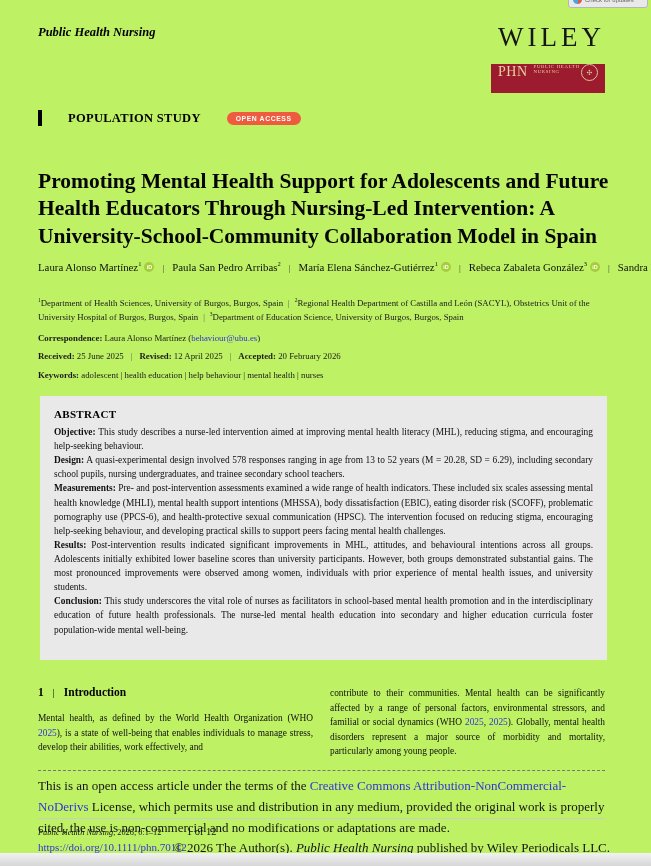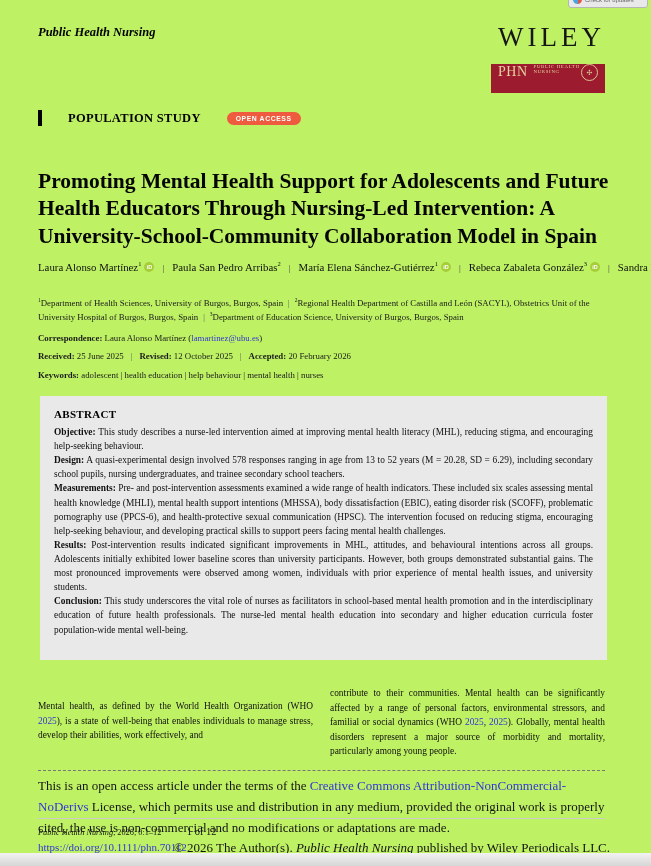--- a/index.html
+++ b/index.html
@@ -136,42 +136,45 @@
 
   <div class="authors">
     <span class="author"><span>Laura Alonso Martínez</span><sup>1</sup><span class="orcid">iD</span></span><span class="author"><span>Paula San Pedro Arribas</span><sup>2</sup></span><span class="author"><span>María Elena Sánchez-Gutiérrez</span><sup>1</sup><span class="orcid">iD</span></span><span class="author"><span>Rebeca Zabaleta González</span><sup>3</sup><span class="orcid">iD</span></span><span class="author"><span>Sandra Nieto González</span></span>
   </div>
 
   <div class="affiliations">
     <span class="affil"><sup>1</sup><span>Department of Health Sciences, University of Burgos, Burgos, Spain</span></span><span class="affil"><sup>2</sup><span>Regional Health Department of Castilla and León (SACYL), Obstetrics Unit of the University Hospital of Burgos, Burgos, Spain</span></span><span class="affil"><sup>3</sup><span>Department of Education Science, University of Burgos, Burgos, Spain</span></span>
   </div>
 
   <div class="meta-line correspondence">
-    <span class="meta-label">Correspondence:</span><span> Laura Alonso Martínez (</span><a class="link">lamartinez@ubu.es</a><span>)</span>
+    <span class="meta-label">Correspondence:</span><span> Laura Alonso Martínez (</span><a class="link">behaviour@ubu.es</a><span>)</span>
   </div>
 
   <div class="meta-line history">
-    <span class="hist-item"><span class="meta-label">Received:</span><span> 25 June 2025</span></span><span class="hist-item"><span class="meta-label">Revised:</span><span> 12 October 2025</span></span><span class="hist-item"><span class="meta-label">Accepted:</span><span> 20 February 2026</span></span>
+    <span class="hist-item"><span class="meta-label">Received:</span><span> 25 June 2025</span></span><span class="hist-item"><span class="meta-label">Revised:</span><span> 12 April 2025</span></span><span class="hist-item"><span class="meta-label">Accepted:</span><span> 20 February 2026</span></span>
   </div>
 
   <div class="meta-line keywords">
     <span class="meta-label">Keywords:</span><span> adolescent | health education | help behaviour | mental health | nurses</span>
   </div>
 
   <div class="abstract">
     <div class="abstract-heading">ABSTRACT</div>
     <p><span class="meta-label">Objective:</span><span> This study describes a nurse-led intervention aimed at improving mental health literacy (MHL), reducing stigma, and encouraging help-seeking behaviour.</span></p>
     <p><span class="meta-label">Design:</span><span> A quasi-experimental design involved 578 responses ranging in age from 13 to 52 years (M = 20.28, SD = 6.29), including secondary school pupils, nursing undergraduates, and trainee secondary school teachers.</span></p>
     <p><span class="meta-label">Measurements:</span><span> Pre- and post-intervention assessments examined a wide range of health indicators. These included six scales assessing mental health knowledge (MHLI), mental health support intentions (MHSSA), body dissatisfaction (EBIC), eating disorder risk (SCOFF), problematic pornography use (PPCS-6), and health-protective sexual communication (HPSC). The intervention focused on reducing stigma, encouraging help-seeking behaviour, and developing practical skills to support peers facing mental health challenges.</span></p>
     <p><span class="meta-label">Results:</span><span> Post-intervention results indicated significant improvements in MHL, attitudes, and behavioural intentions across all groups. Adolescents initially exhibited lower baseline scores than university participants. However, both groups demonstrated substantial gains. The most pronounced improvements were observed among women, individuals with prior experience of mental health issues, and university students.</span></p>
     <p><span class="meta-label">Conclusion:</span><span> This study underscores the vital role of nurses as facilitators in school-based mental health promotion and in the interdisciplinary education of future health professionals. The nurse-led mental health education into secondary and higher education curricula foster population-wide mental well-being.</span></p>
   </div>
 
   <div class="intro">
     <div class="col col-left">
+      <div class="sec-heading">
+        <span>1</span><span class="pipe">|</span><span>Introduction</span>
+      </div>
       <p><span>Mental health, as defined by the World Health Organization (WHO </span><a class="link">2025</a><span>), is a state of well-being that enables individuals to manage stress, develop their abilities, work effectively, and</span></p>
     </div>
     <div class="col col-right">
       <p><span>contribute to their communities. Mental health can be significantly affected by a range of personal factors, environmental stressors, and familial or social dynamics (WHO </span><a class="link">2025</a><span>, </span><a class="link">2025</a><span>). Globally, mental health disorders represent a major source of morbidity and mortality, particularly among young people.</span></p>
     </div>
   </div>
 
   <div class="dashed-rule"></div>
   <div class="license">
     <span>This is an open access article under the terms of the </span><a class="link">Creative Commons Attribution-NonCommercial-NoDerivs</a><span> License, which permits use and distribution in any medium, provided the original work is properly cited, the use is non-commercial and no modifications or adaptations are made.</span>

